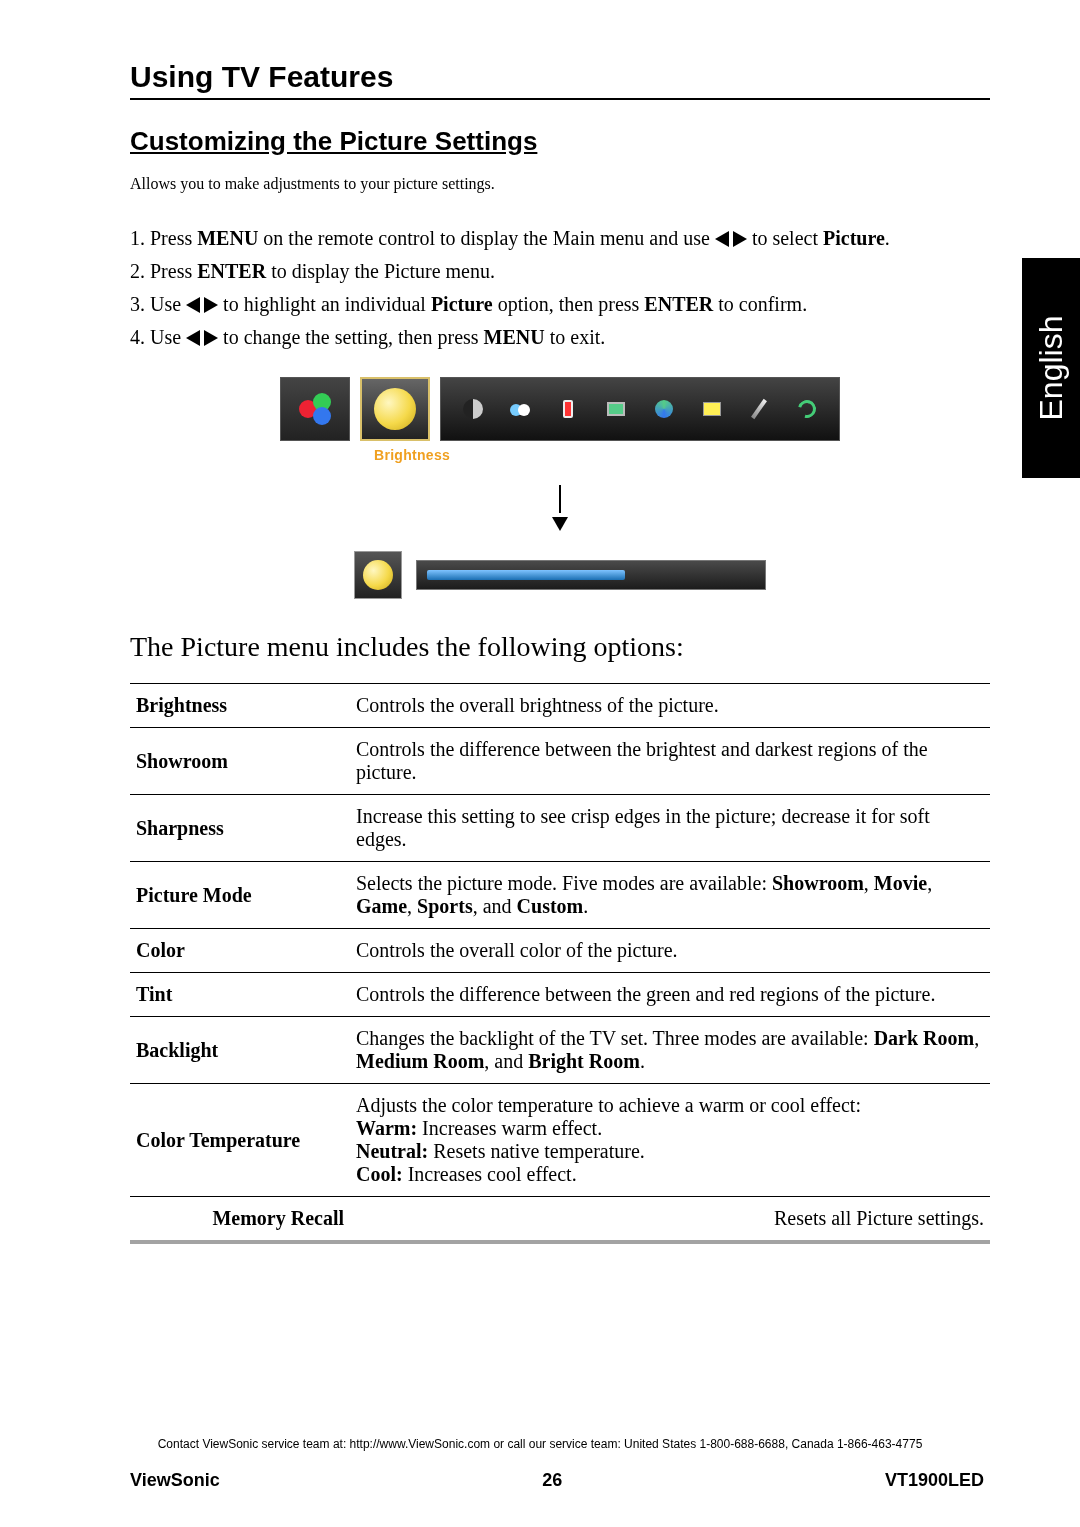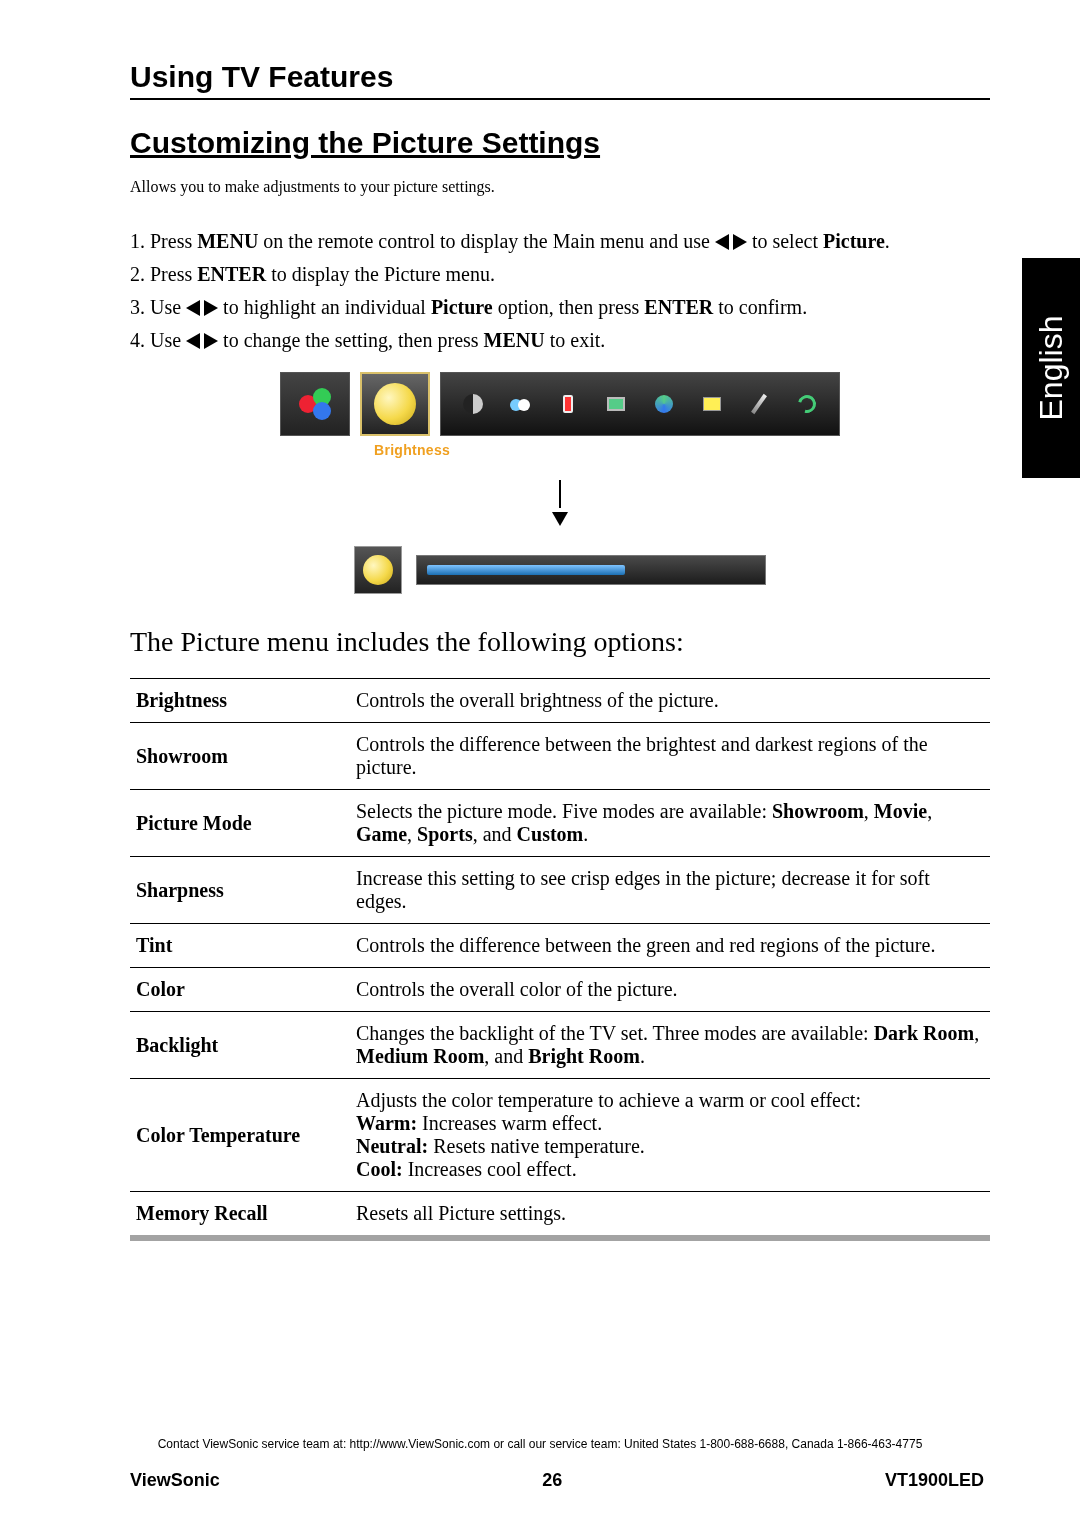--- a/index.html
+++ b/index.html
@@ -15,34 +15,34 @@
   .heading1 {
     font-family: Arial, Helvetica, sans-serif;
     font-size: 30px;
     font-weight: bold;
     border-bottom: 2px solid #000;
     padding-bottom: 4px;
     margin-bottom: 26px;
   }
   .heading2 {
     font-family: Arial, Helvetica, sans-serif;
-    font-size: 30px;
+    font-size: 26px;
     font-weight: bold;
     text-decoration: underline;
     margin-bottom: 18px;
   }
   .intro {
     font-size: 16px;
     margin-bottom: 34px;
   }
   ol.steps {
     list-style: none;
     counter-reset: step;
     font-size: 20px;
-    margin-bottom: 20px;
+    margin-bottom: 28px;
   }
   ol.steps li {
     counter-increment: step;
     margin-bottom: 10px;
   }
   ol.steps li::before {
     content: counter(step) ". ";
   }
   .tri-left, .tri-right {
     display: inline-block;
@@ -183,21 +183,21 @@
   table.options {
     width: 100%;
     border-collapse: collapse;
     font-size: 20px;
   }
   table.options td {
     padding: 10px 6px;
     vertical-align: middle;
   }
   table.options tr { border-top: 1px solid #000; }
-  table.options tr:last-child { border-bottom: 6px solid #a3a3a3; }
+  table.options tr:last-child { border-bottom: 4px solid #a3a3a3; text-align: right; }
   td.optname {
     font-weight: bold;
     width: 220px;
     white-space: nowrap;
   }
 
   .footer-contact {
     position: absolute;
     bottom: 76px;
     left: 0; right: 0;
@@ -307,36 +307,36 @@
   <tbody>
       <tr>
     <td class="optname">Brightness</td>
     <td>Controls the overall brightness of the picture.</td>
   </tr>
   <tr>
     <td class="optname">Showroom</td>
     <td>Controls the difference between the brightest and darkest regions of the picture.</td>
   </tr>
   <tr>
+    <td class="optname">Sharpness</td>
+    <td>Increase this setting to see crisp edges in the picture; decrease it for soft edges.</td>
+  </tr>
+  <tr>
     <td class="optname">Picture Mode</td>
     <td>
       <span>Selects the picture mode. Five modes are available: </span><span class="bold">Showroom</span><span>, </span><span class="bold">Movie</span><span>, </span><span class="bold">Game</span><span>, </span><span class="bold">Sports</span><span>, and </span><span class="bold">Custom</span><span>.</span>
     </td>
   </tr>
   <tr>
-    <td class="optname">Sharpness</td>
-    <td>Increase this setting to see crisp edges in the picture; decrease it for soft edges.</td>
+    <td class="optname">Color</td>
+    <td>Controls the overall color of the picture.</td>
   </tr>
   <tr>
     <td class="optname">Tint</td>
     <td>Controls the difference between the green and red regions of the picture.</td>
-  </tr>
-  <tr>
-    <td class="optname">Color</td>
-    <td>Controls the overall color of the picture.</td>
   </tr>
   <tr>
     <td class="optname">Backlight</td>
     <td>
       <span>Changes the backlight of the TV set. Three modes are available: </span><span class="bold">Dark Room</span><span>, </span><span class="bold">Medium Room</span><span>, and </span><span class="bold">Bright Room</span><span>.</span>
     </td>
   </tr>
   <tr>
     <td class="optname">Color Temperature</td>
     <td>

